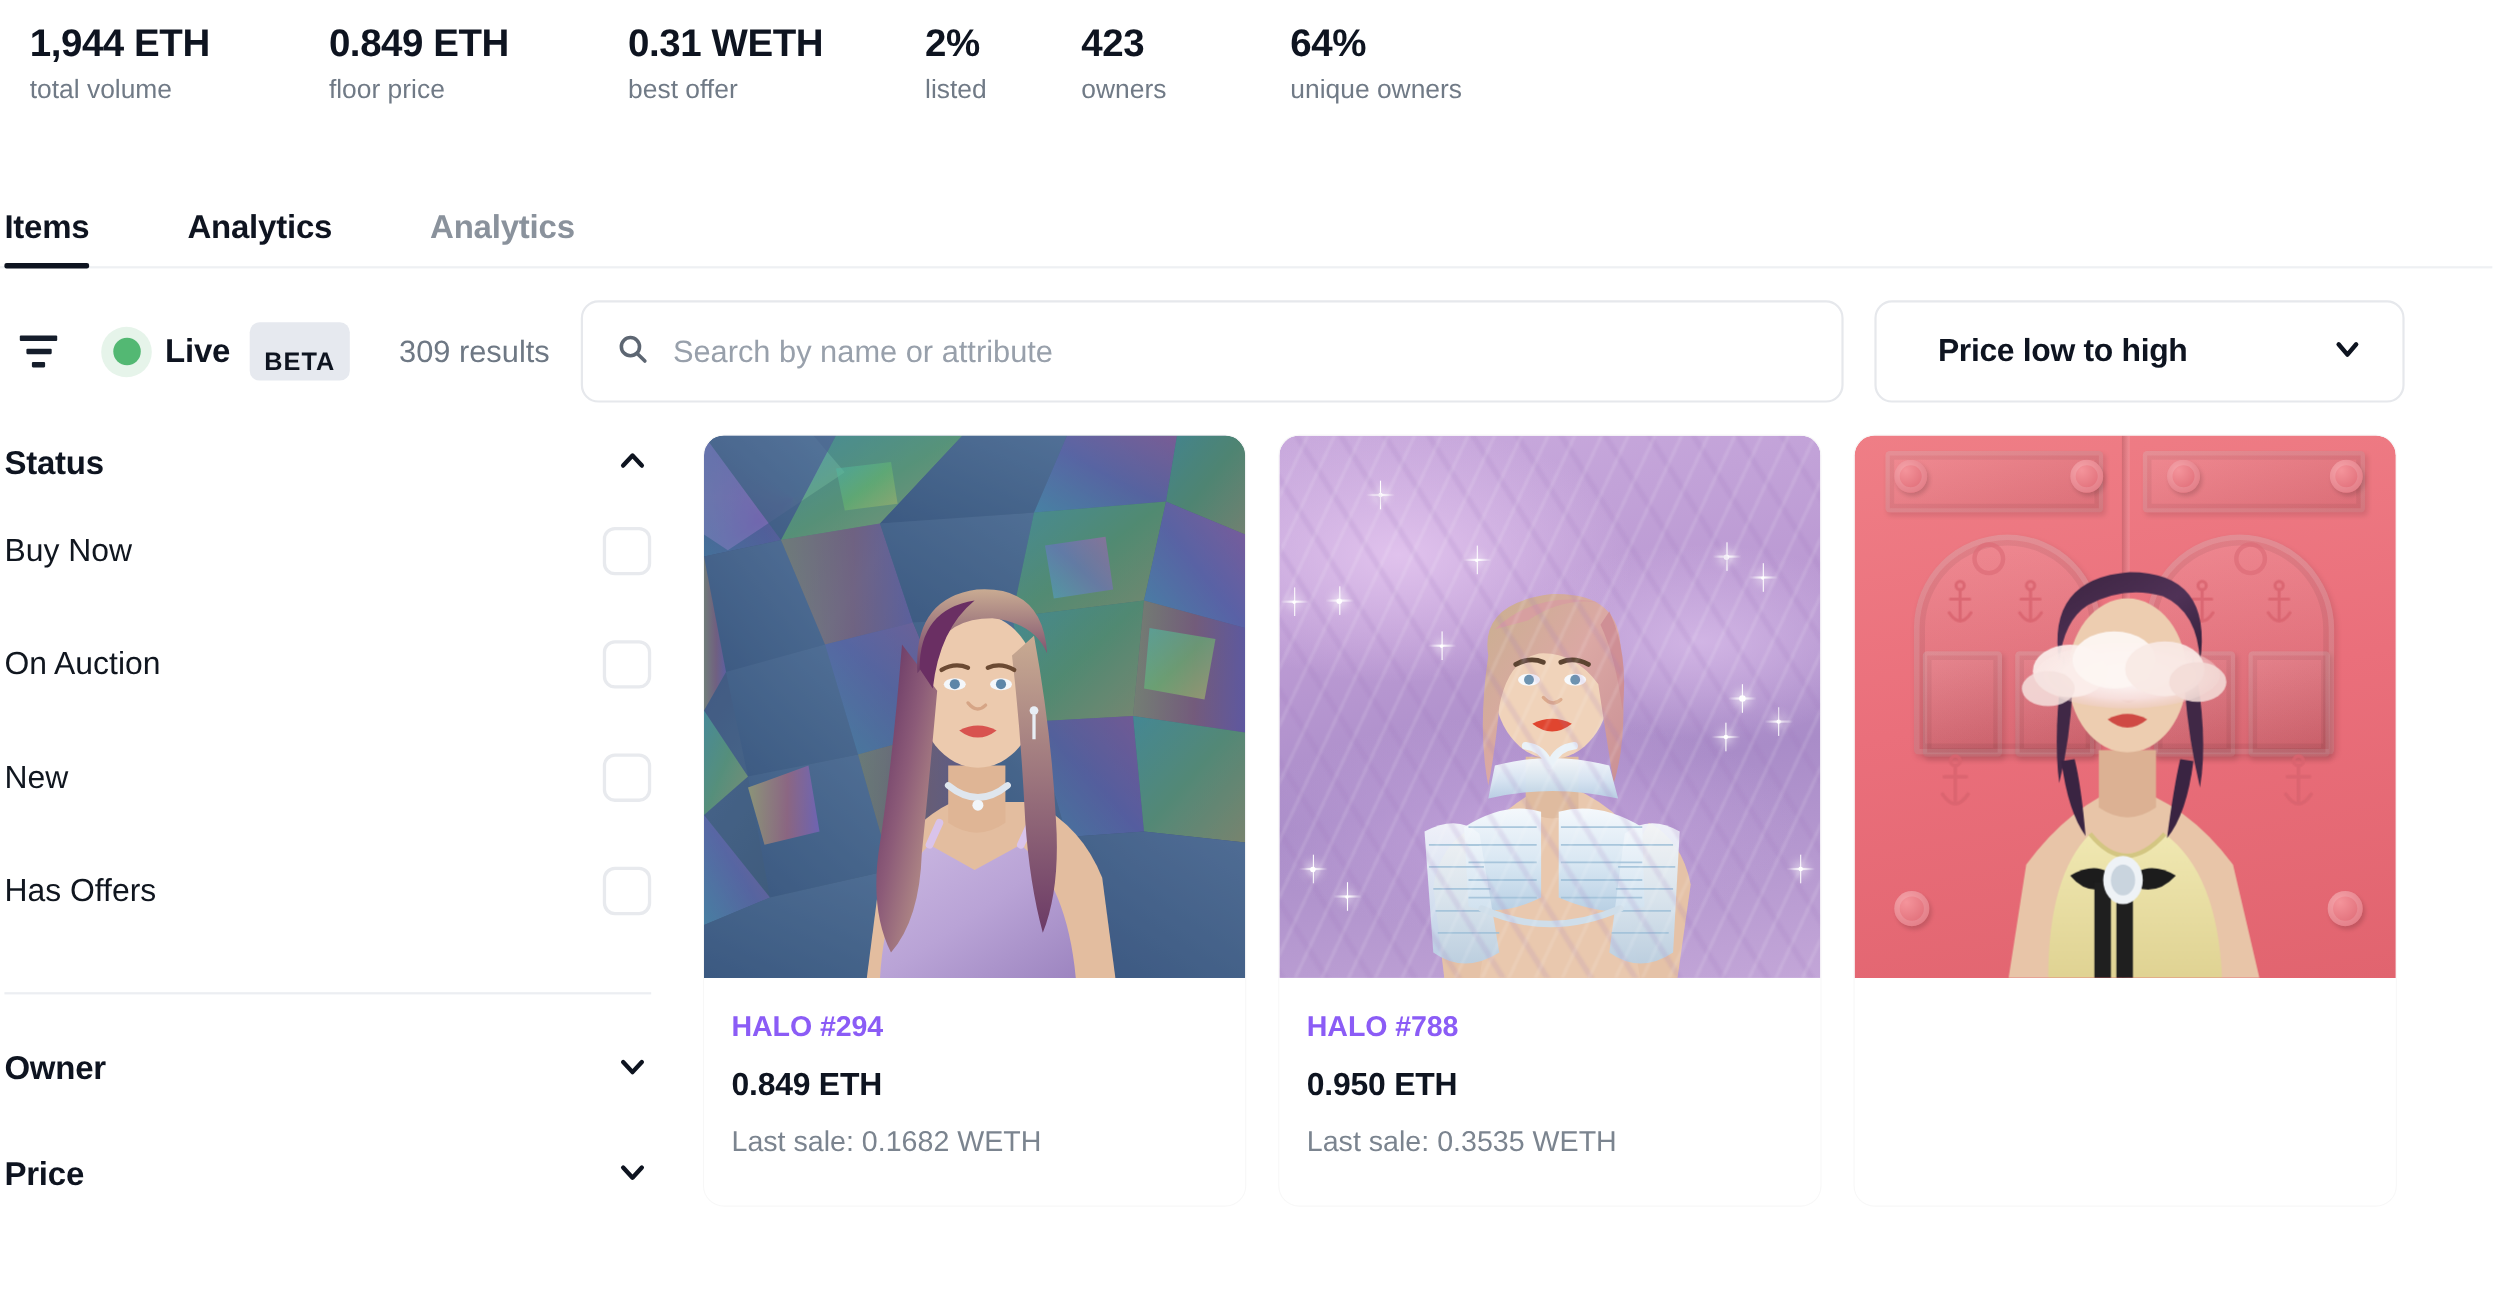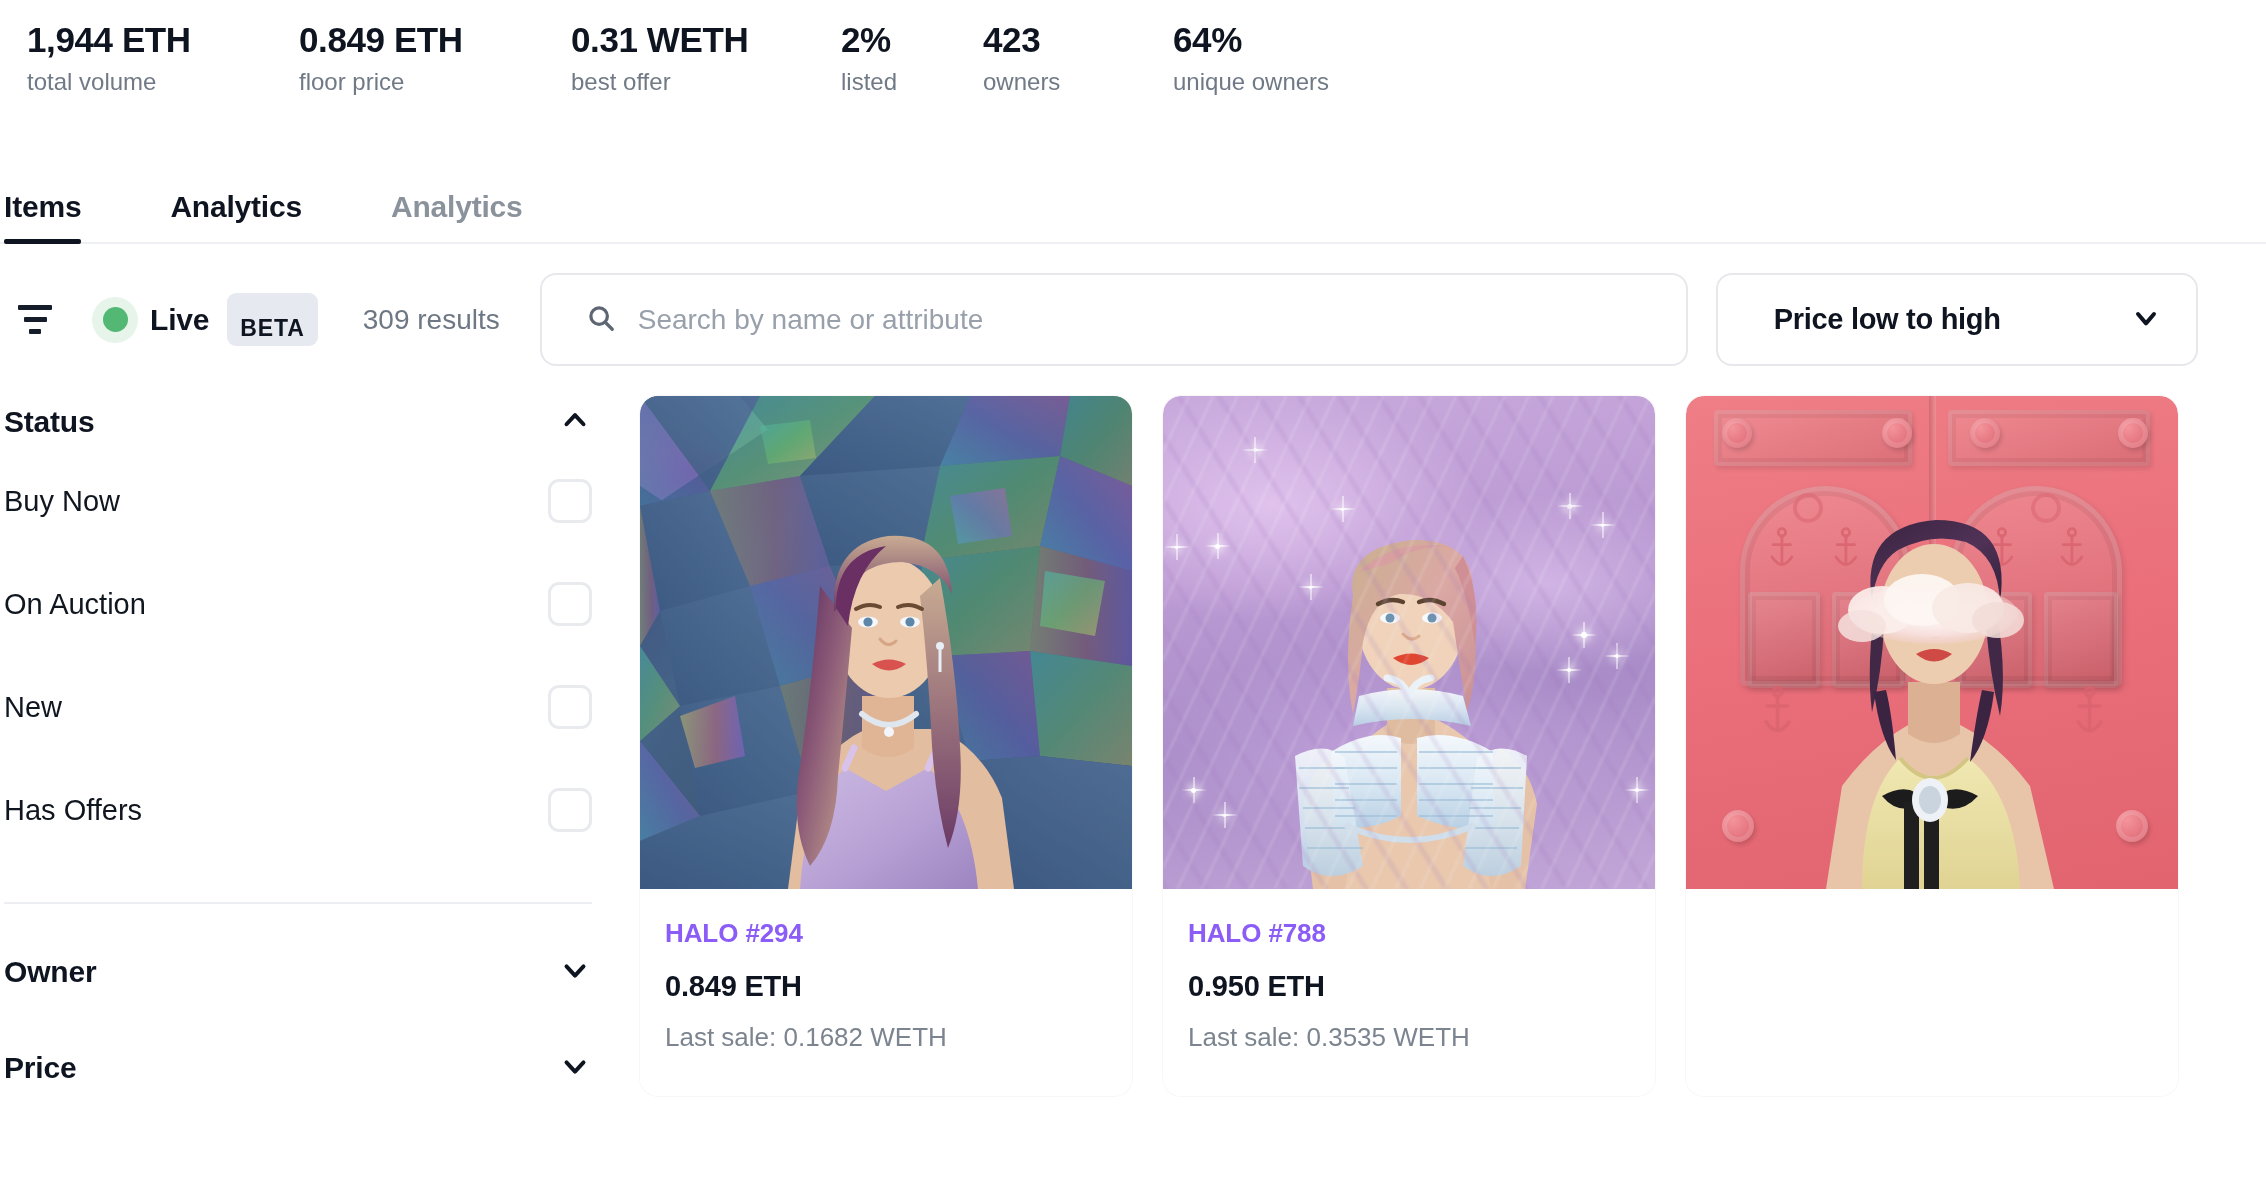--- a/index.html
+++ b/index.html
@@ -117,28 +117,28 @@
     line-height: 1;
   }
   .results-count {
     font-size: 28px;
     color: #6e7884;
     margin-left: 45px;
     white-space: nowrap;
   }
 
   .search-box {
-    margin-left: 40px;
+    margin-left: 28px;
     flex: 0 0 1148px;
     height: 93px;
     border: 2px solid #e6e8ec;
     border-radius: 16px;
     display: flex;
     align-items: center;
-    padding: 0 44px;
+    padding: 0 30px;
     background: #fff;
     cursor: text;
   }
   .search-input {
     border: 0; outline: 0;
     font-size: 28px;
     color: #98a0ab;
     font-family: inherit;
     background: transparent;
     width: 100%;

